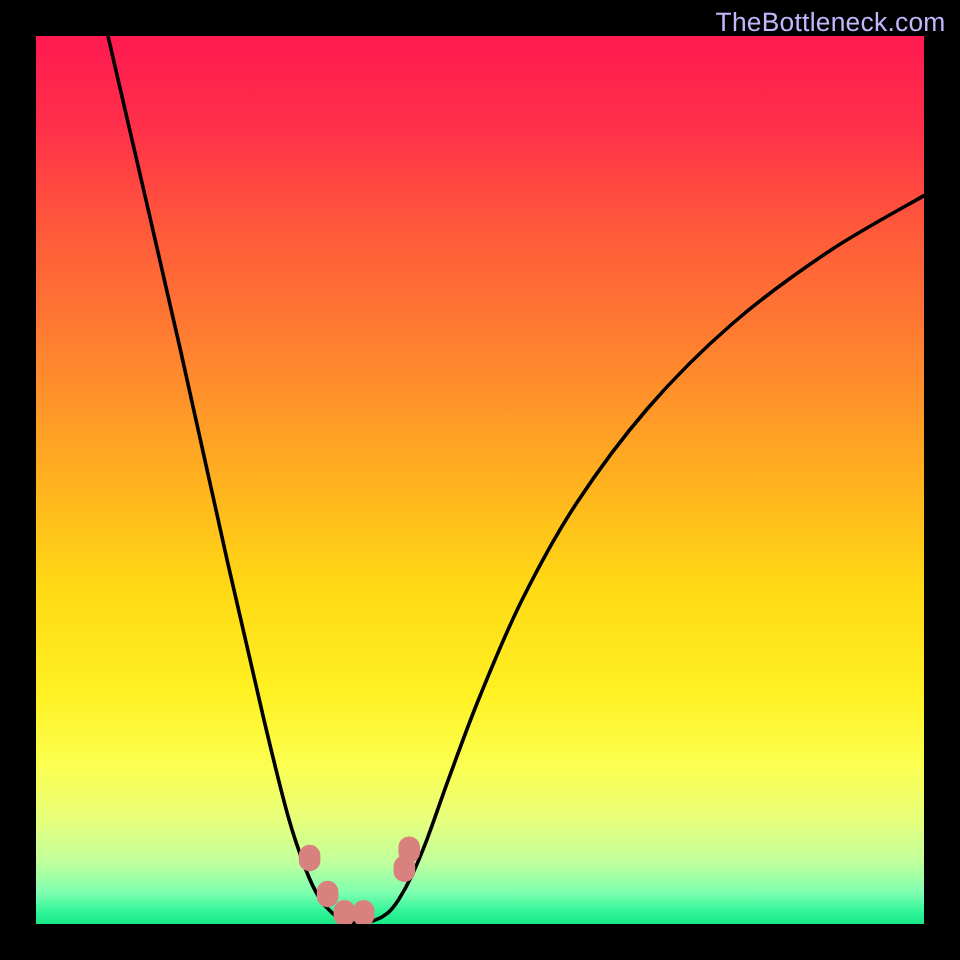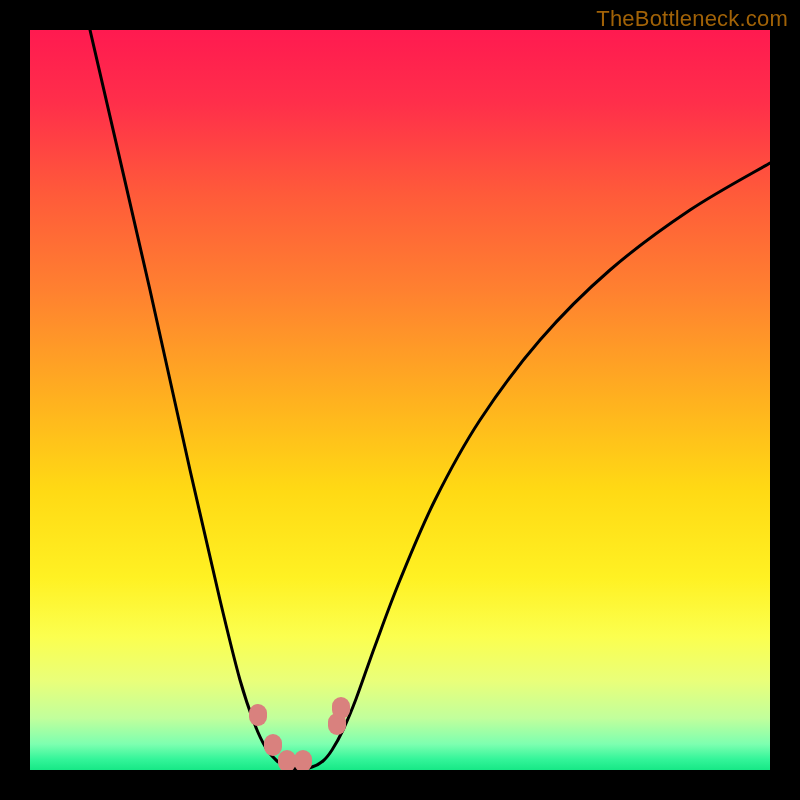--- a/index.html
+++ b/index.html
@@ -29,21 +29,21 @@
     position: absolute;
     left: 0;
     top: 0;
     width: 100%;
     height: 100%;
   }
   .watermark {
     position: absolute;
     top: 6px;
     right: 12px;
-    color: #a16207;
+    color: #c4b5fd;
     font-size: 22px;
     font-weight: 500;
     letter-spacing: 0.2px;
   }
   svg.curve {
     position: absolute;
     left: 0;
     top: 0;
     width: 100%;
     height: 100%;

